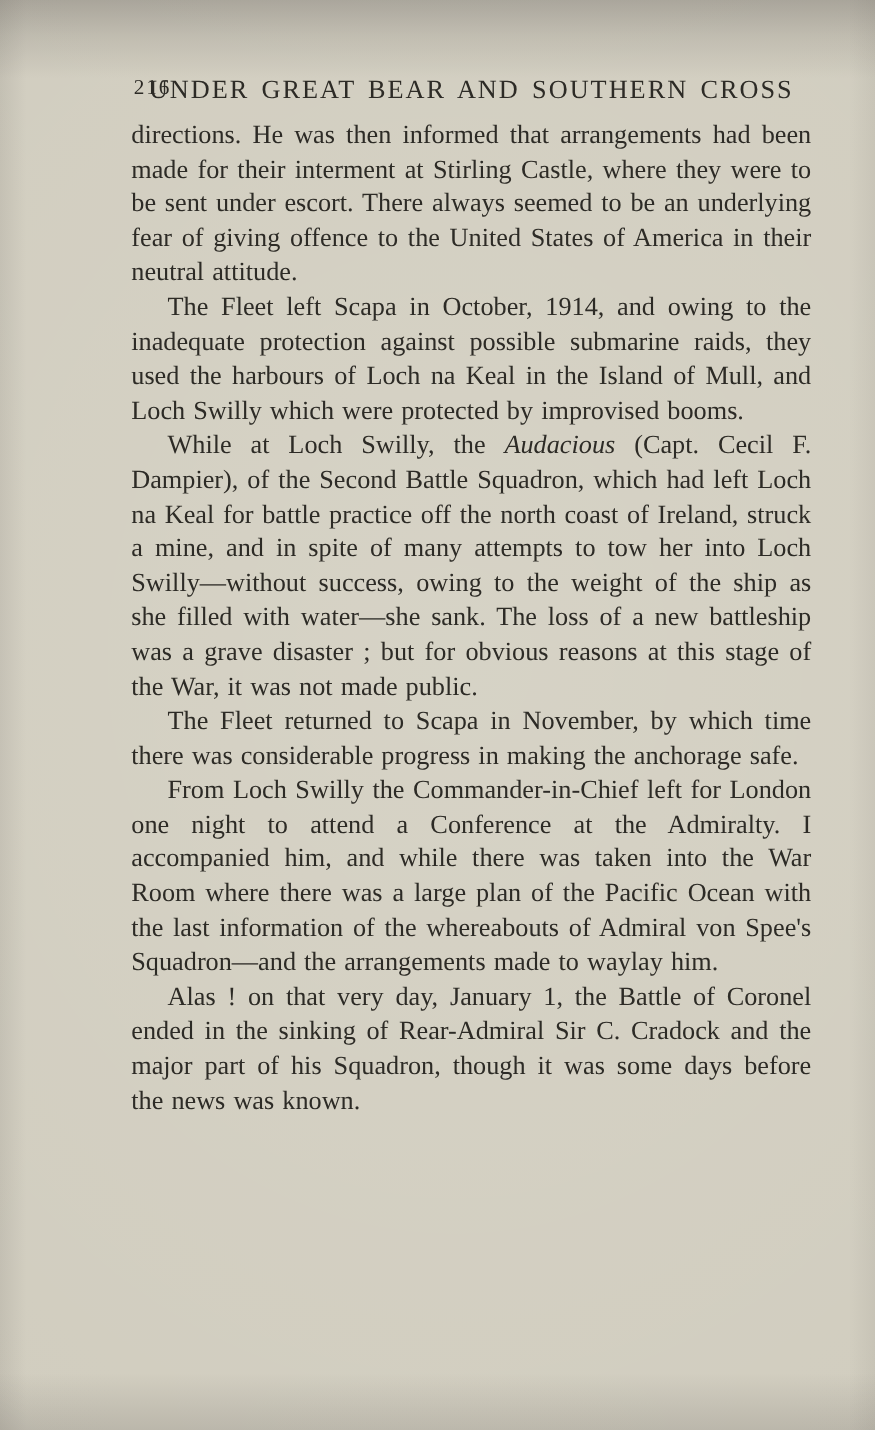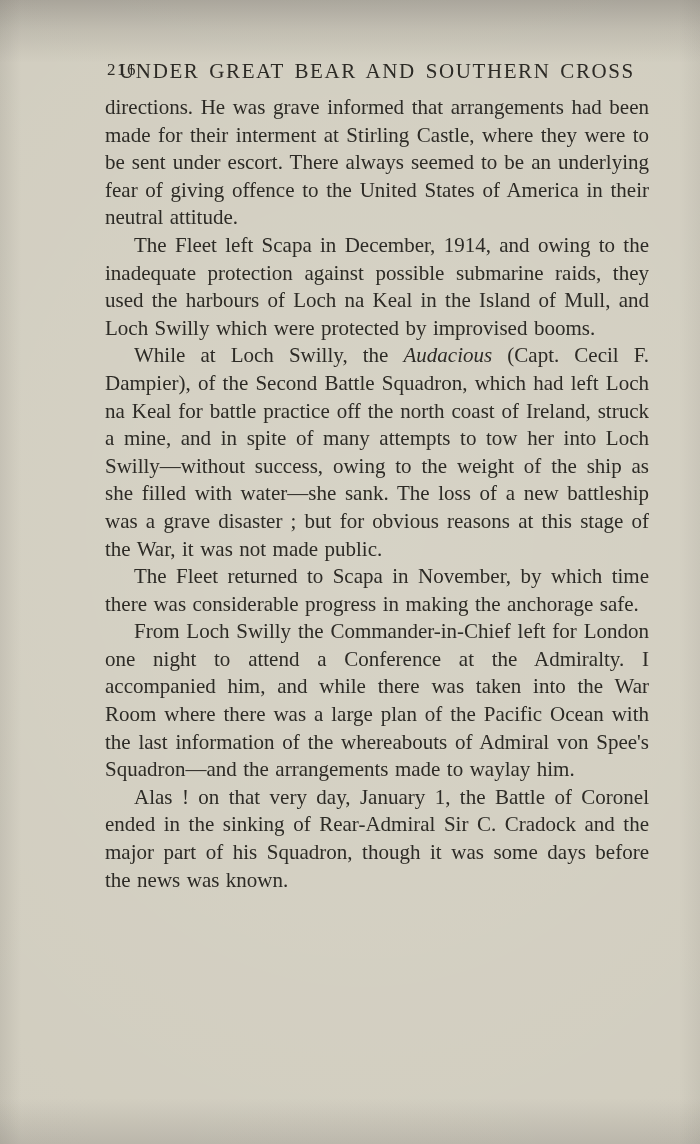--- a/index.html
+++ b/index.html
@@ -65,21 +65,21 @@
 </head>
 <body style="--paper: #d1cdbf; background: rgb(209, 205, 191); color: rgb(45, 43, 38);">
 
 <div class="scan">
   <div class="page-inner">
     <header class="running-head">
       <span class="page-number">216</span>
       <span class="running-title">UNDER GREAT BEAR AND SOUTHERN CROSS</span>
     </header>
     <main class="text-block">
-        <p class="para"><span>directions. He was grave informed that arrangements had been made for their interment at Stirling Castle, where they were to be sent under escort. There always seemed to be an underlying fear of giving offence to the United States of America in their neutral attitude.</span></p>
-        <p class="para indent"><span>The Fleet left Scapa in December, 1914, and owing to the inadequate protection against possible submarine raids, they used the harbours of Loch na Keal in the Island of Mull, and Loch Swilly which were protected by improvised booms.</span></p>
+        <p class="para"><span>directions. He was then informed that arrangements had been made for their interment at Stirling Castle, where they were to be sent under escort. There always seemed to be an underlying fear of giving offence to the United States of America in their neutral attitude.</span></p>
+        <p class="para indent"><span>The Fleet left Scapa in October, 1914, and owing to the inadequate protection against possible submarine raids, they used the harbours of Loch na Keal in the Island of Mull, and Loch Swilly which were protected by improvised booms.</span></p>
         <p class="para indent"><span>While at Loch Swilly, the </span><span class="italic">Audacious</span><span> (Capt. Cecil F. Dampier), of the Second Battle Squadron, which had left Loch na Keal for battle practice off the north coast of Ireland, struck a mine, and in spite of many attempts to tow her into Loch Swilly—without success, owing to the weight of the ship as she filled with water—she sank. The loss of a new battleship was a grave disaster ; but for obvious reasons at this stage of the War, it was not made public.</span></p>
         <p class="para indent"><span>The Fleet returned to Scapa in November, by which time there was considerable progress in making the anchorage safe.</span></p>
         <p class="para indent"><span>From Loch Swilly the Commander-in-Chief left for London one night to attend a Conference at the Admiralty. I accompanied him, and while there was taken into the War Room where there was a large plan of the Pacific Ocean with the last information of the whereabouts of Admiral von Spee's Squadron—and the arrangements made to waylay him.</span></p>
         <p class="para indent"><span>Alas ! on that very day, January 1, the Battle of Coronel ended in the sinking of Rear-Admiral Sir C. Cradock and the major part of his Squadron, though it was some days before the news was known.</span></p>
       </main>
   </div>
 </div>
 
 </body></html>

